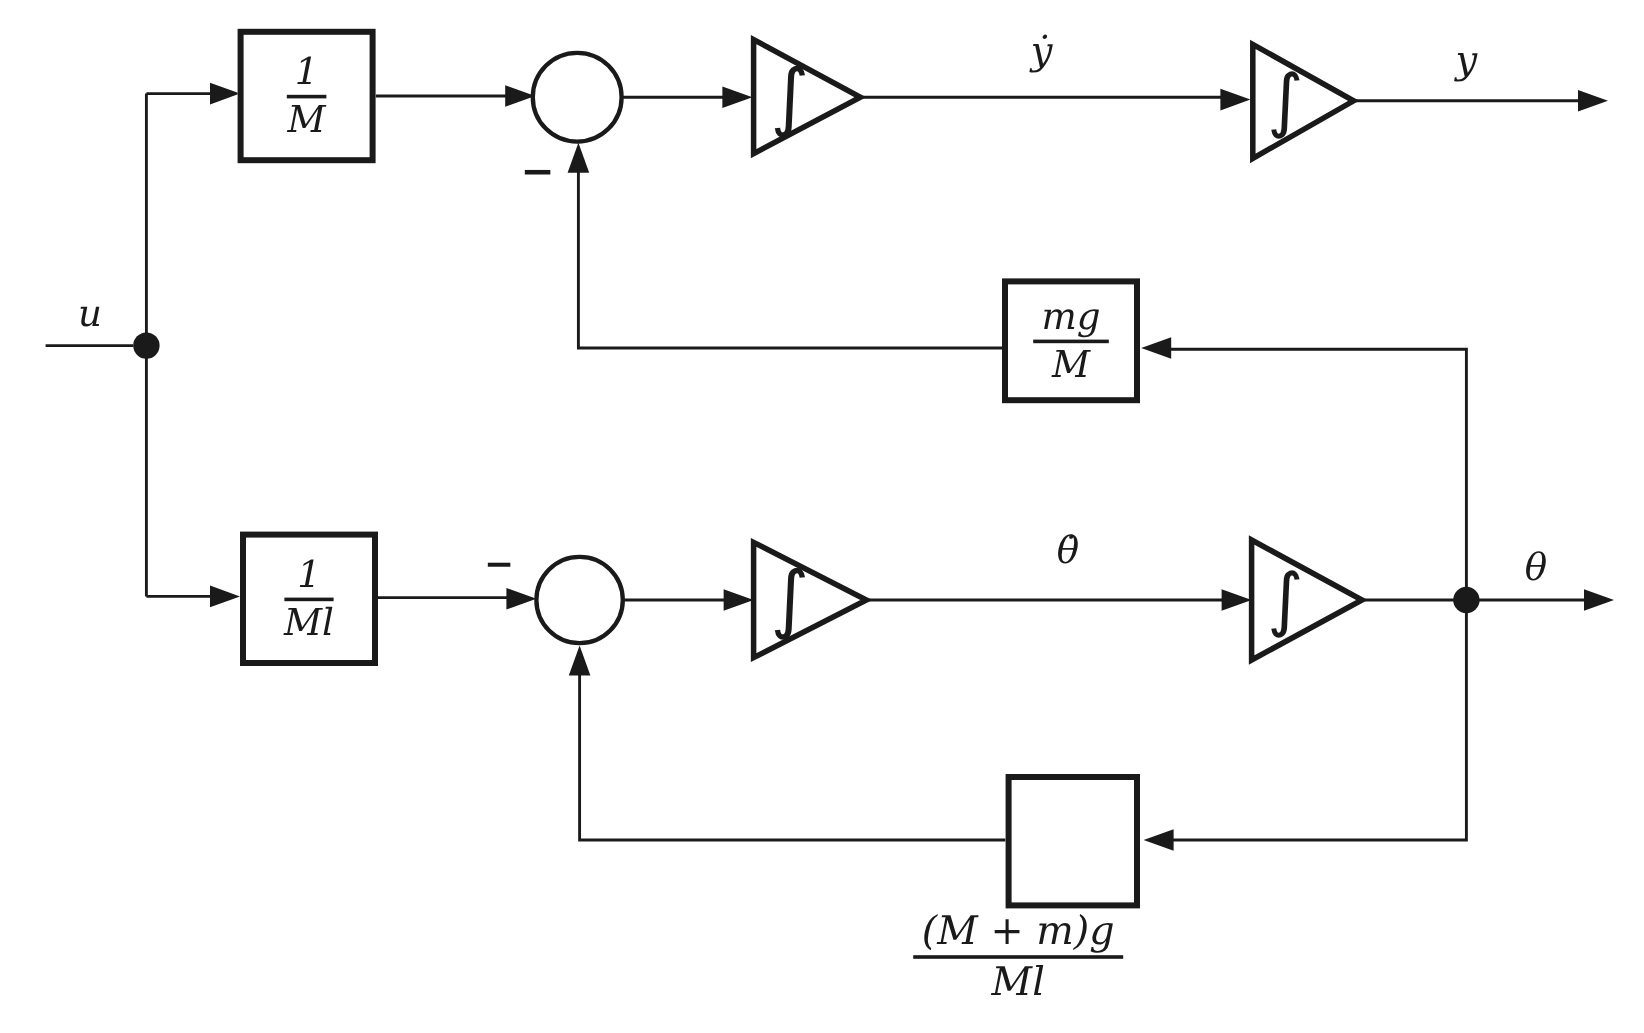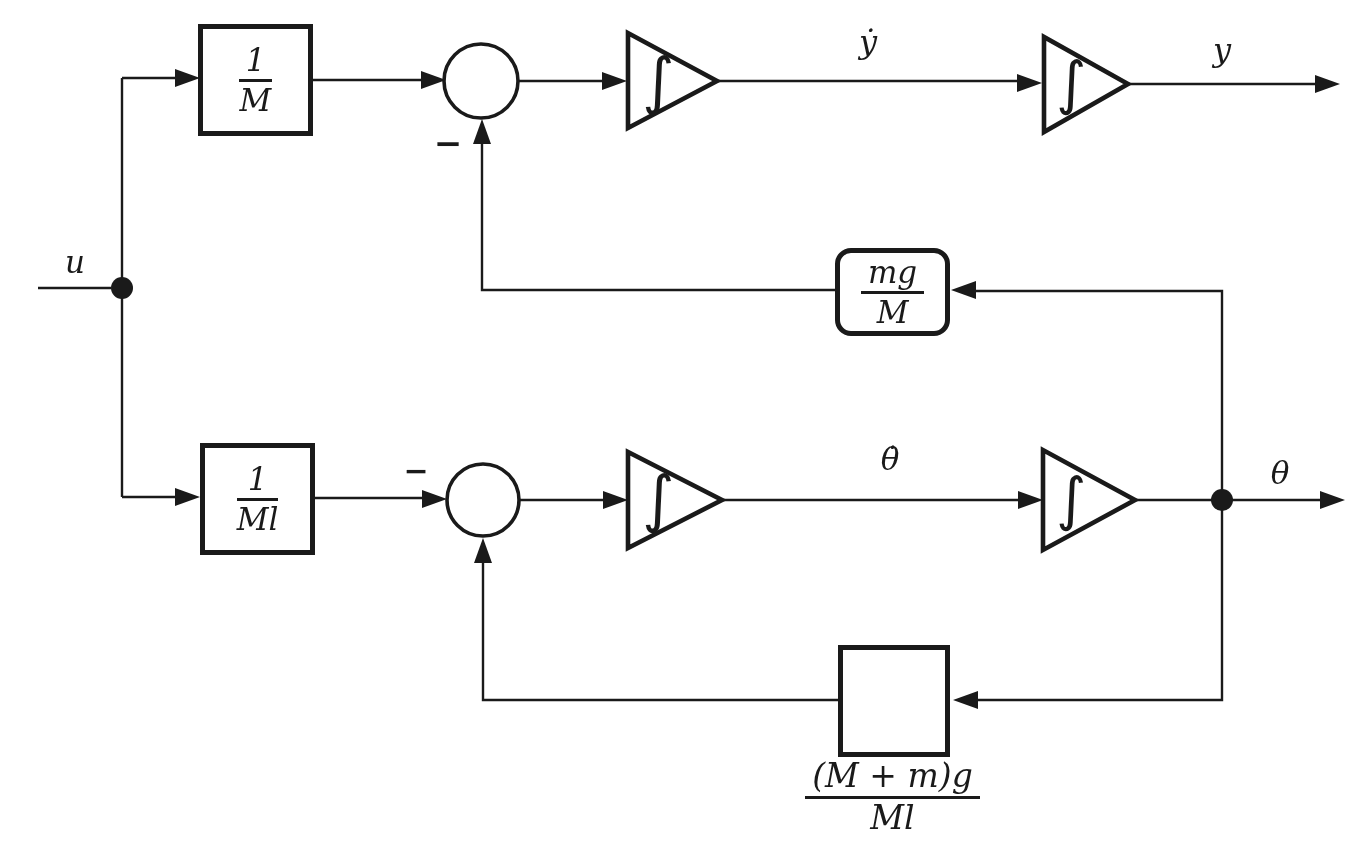--- a/index.html
+++ b/index.html
@@ -100,30 +100,30 @@
     </span>
   </div>
 
   <div class="gain-block" style="left:200px; top:443px; width:115px; height:112px;">
     <span class="frac blk-frac">
       <span class="num">1</span>
       <span class="den">Ml</span>
     </span>
   </div>
 
-  <div class="gain-block" style="left:835px; top:248px; width:115px; height:88px;border-radius:16px;">
+  <div class="gain-block" style="left:835px; top:232px; width:115px; height:104px;">
     <span class="frac blk-frac">
       <span class="num">mg</span>
       <span class="den">M</span>
     </span>
   </div>
 
   <div class="gain-block" style="left:838px; top:645px; width:112px; height:112px;"></div>
 
-  <div class="under-label" style="left:800px; top:758px; width:185px;">
+  <div class="under-label" style="left:756px; top:758px; width:185px;">
     <span class="frac">
       <span class="num">(M + m)g</span>
       <span class="den">Ml</span>
     </span>
   </div>
 
   <span class="int-glyph" style="left:642px; top:50px;">∫</span>
   <span class="int-glyph" style="left:1056px; top:54px; font-size:58px;">∫</span>
   <span class="int-glyph" style="left:642px; top:468px;">∫</span>
   <span class="int-glyph" style="left:1056px; top:470px; font-size:58px;">∫</span>

